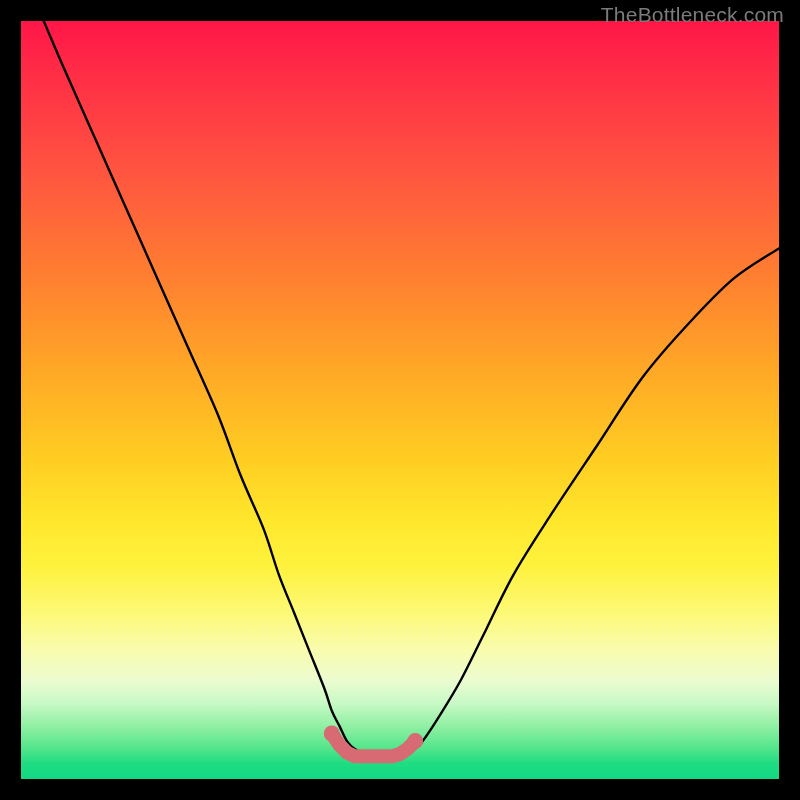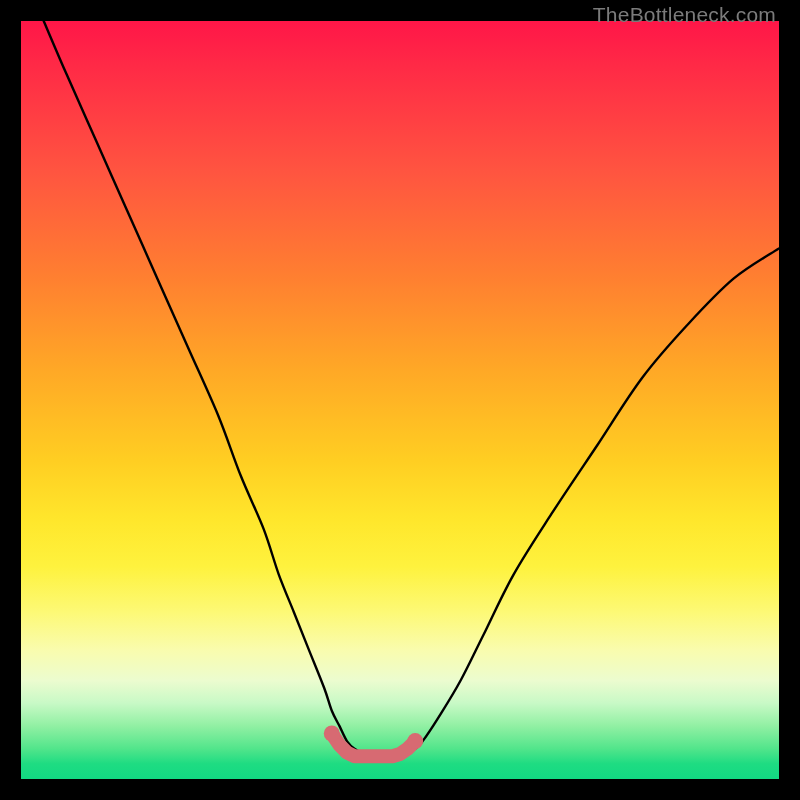--- a/index.html
+++ b/index.html
@@ -49,21 +49,21 @@
       #12d983 100%
     );
   }
   svg.curve {
     position: absolute;
     inset: 0;
   }
   .watermark {
     position: absolute;
     top: 3px;
-    right: 24px;
+    right: 16px;
     color: #7b7b7b;
     font-size: 21px;
     font-weight: 500;
     letter-spacing: 0.2px;
     user-select: none;
   }
 </style>
 </head>
 <body>
 

